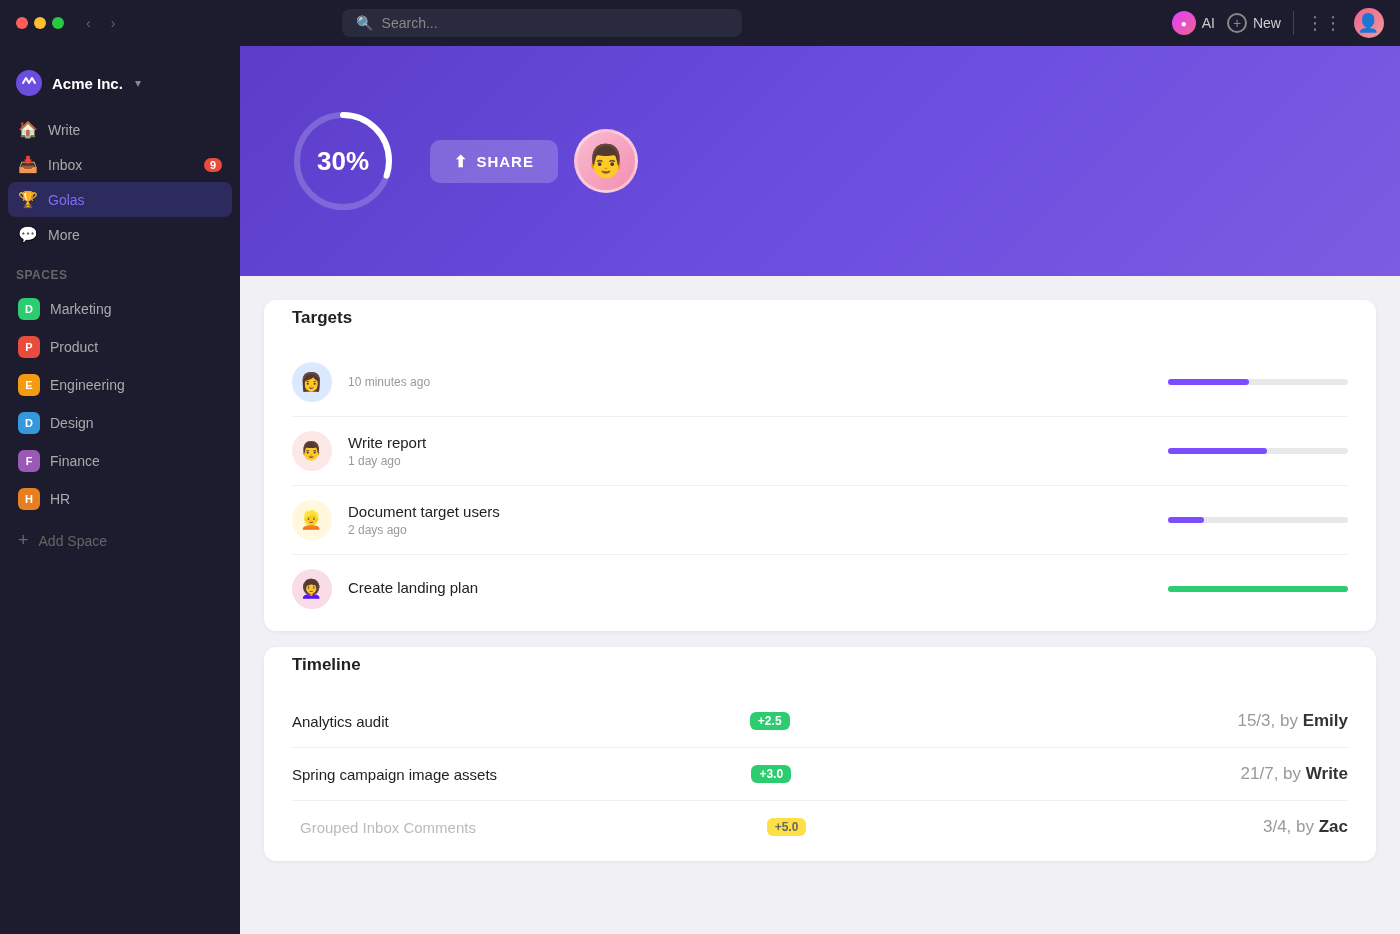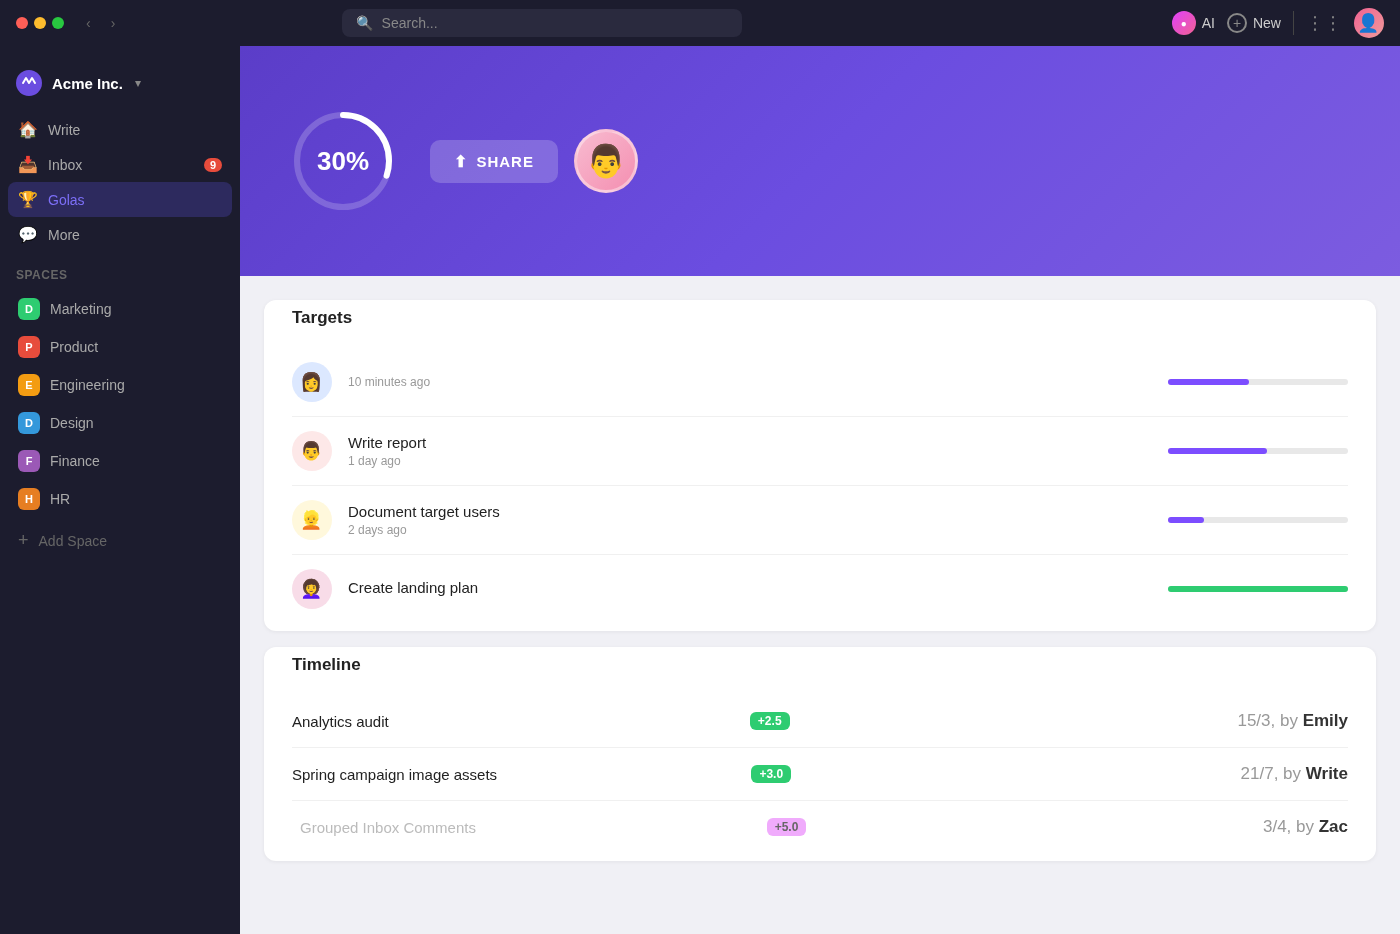--- a/index.html
+++ b/index.html
@@ -267,21 +267,21 @@
     .timeline-name.muted { color: #bbb; }
     .timeline-badge {
       font-size: 12px;
       font-weight: 600;
       color: white;
       background: #2ecc71;
       border-radius: 6px;
       padding: 2px 8px;
       margin-left: 10px;
     }
-    .timeline-badge.muted { background: #f0abfc; color: #666; text-align: center; }
+    .timeline-badge.muted { background: #fde047; color: #666; text-align: center; }
     .timeline-meta { font-size: 17px; color: #999; }
     .timeline-meta strong { color: #333; }
 
     
     .ring-wrapper {
       position: relative;
       width: 110px;
       height: 110px;
       display: flex;
       align-items: center;

